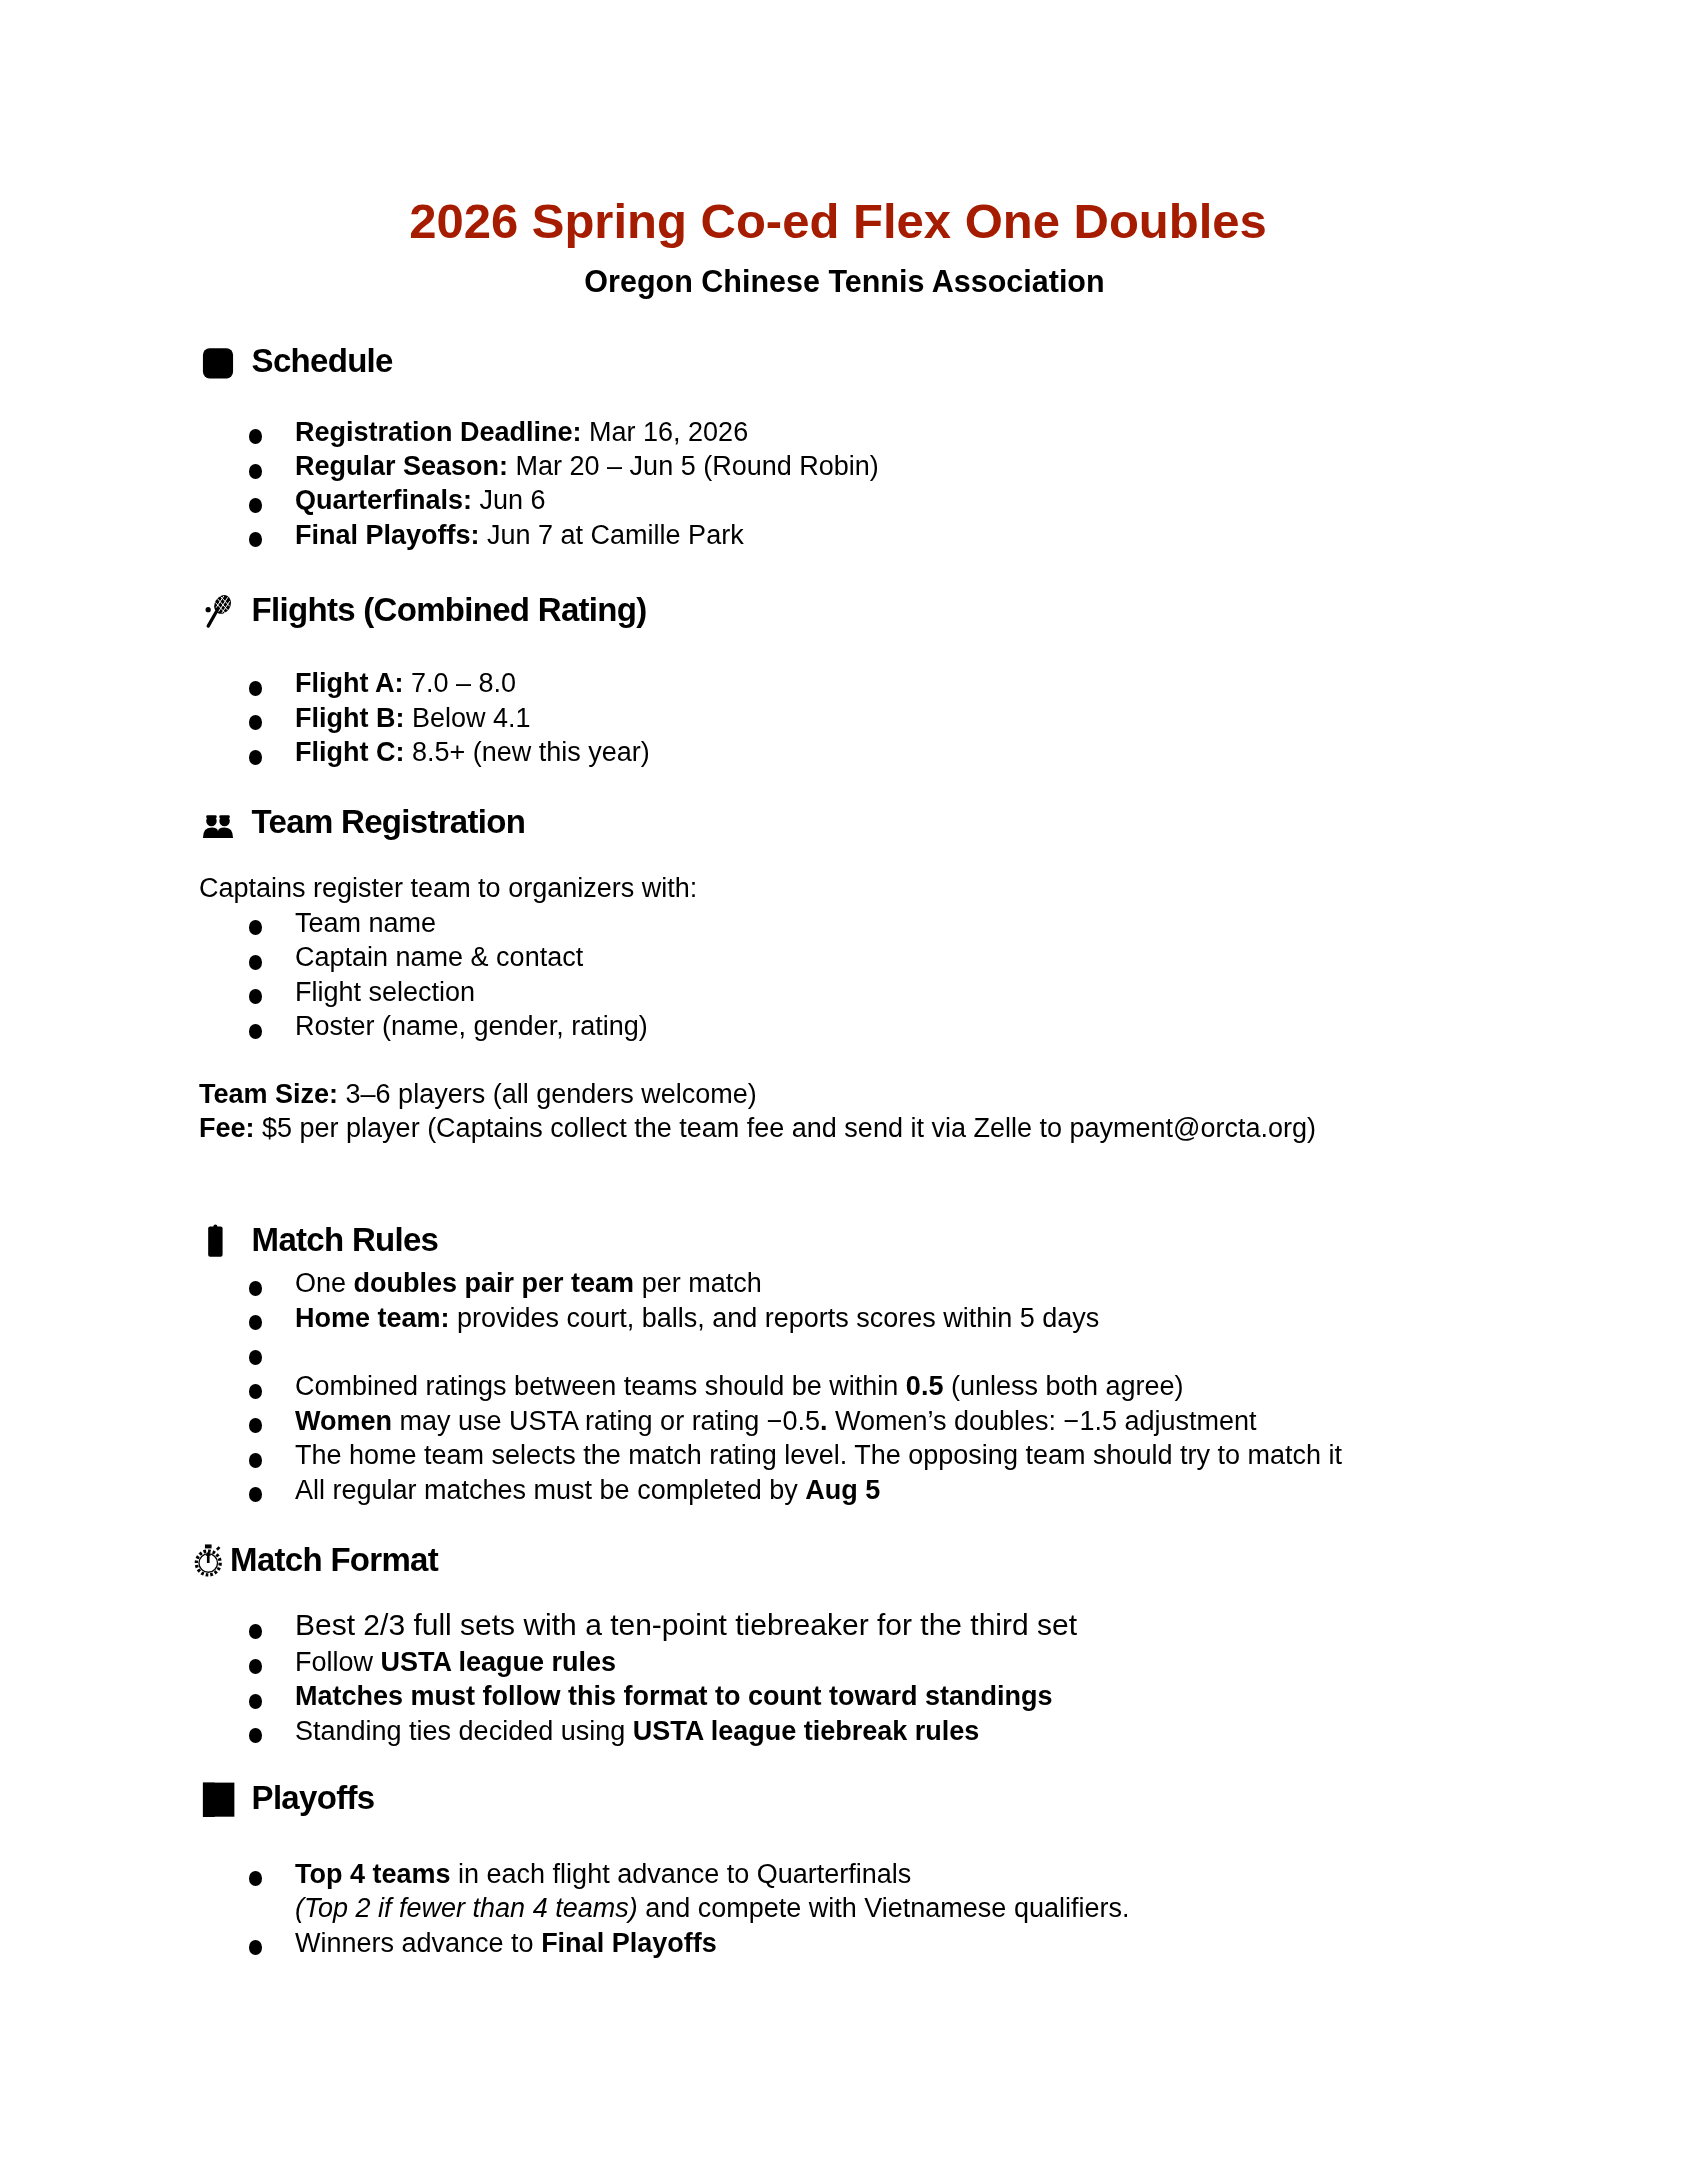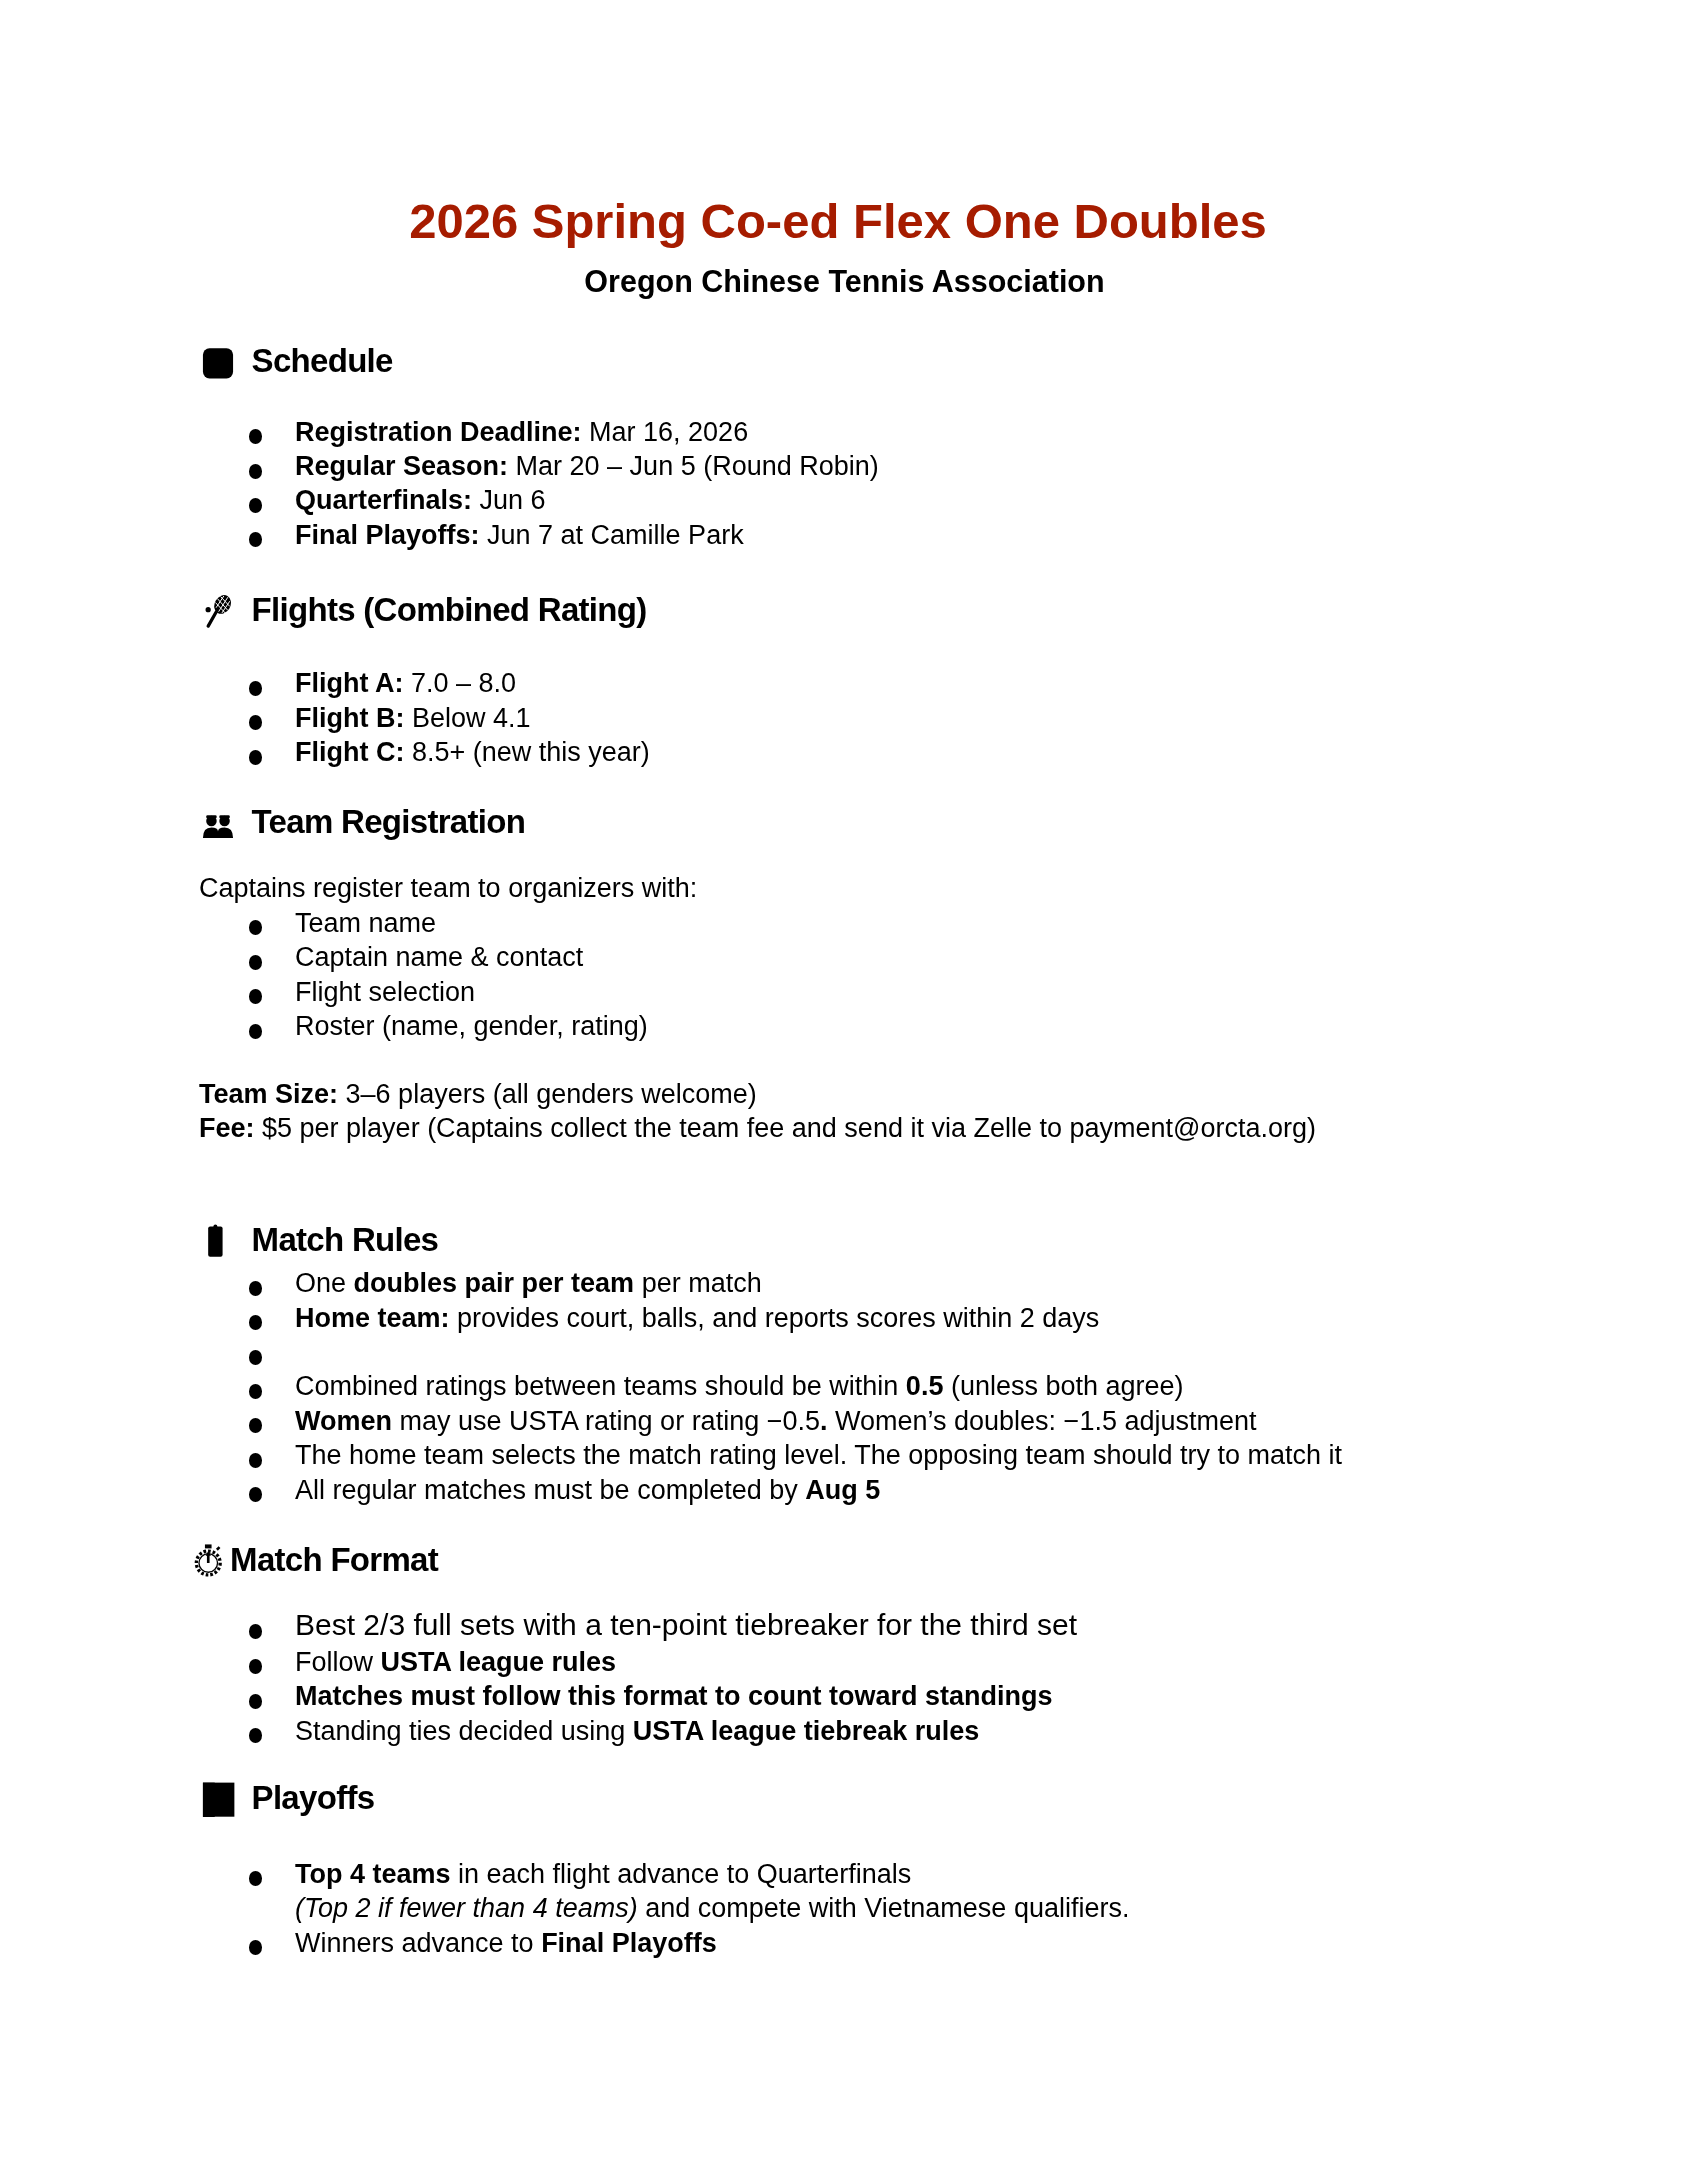--- a/index.html
+++ b/index.html
@@ -101,21 +101,21 @@
       <svg width="38" height="36" viewBox="0 0 58 54">
         <rect x="14" y="5" width="22" height="46" rx="3" fill="#000"></rect>
         <circle cx="25" cy="5" r="3" fill="#000"></circle>
       </svg>
     </span>
     <span>Match Rules</span>
   </div>
   <span class="bullet" style="top:1281px;"></span>
   <div class="line li-text" style="top:1270px;"><span>One </span><b>doubles pair per team</b><span> per match</span></div>
   <span class="bullet" style="top:1315px;"></span>
-  <div class="line li-text" style="top:1305px;"><span></span><b>Home team:</b><span> provides court, balls, and reports scores within 2 days</span></div>
+  <div class="line li-text" style="top:1305px;"><span></span><b>Home team:</b><span> provides court, balls, and reports scores within 5 days</span></div>
   <span class="bullet" style="top:1350px;"></span>
   <span class="bullet" style="top:1384px;"></span>
   <div class="line li-text" style="top:1373px;"><span>Combined ratings between teams should be within </span><b>0.5</b><span> (unless both agree)</span></div>
   <span class="bullet" style="top:1418px;"></span>
   <div class="line li-text" style="top:1408px;"><span></span><b>Women</b><span> may use USTA rating or rating −0.5</span><b>.</b><span> Women’s doubles: −1.5 adjustment</span></div>
   <span class="bullet" style="top:1453px;"></span>
   <div class="line li-text" style="top:1442px;"><span>The home team selects the match rating level. The opposing team should try to match it</span><b></b><span></span></div>
   <span class="bullet" style="top:1487px;"></span>
   <div class="line li-text" style="top:1477px;"><span>All regular matches must be completed by </span><b>Aug 5</b><span></span></div>
 

